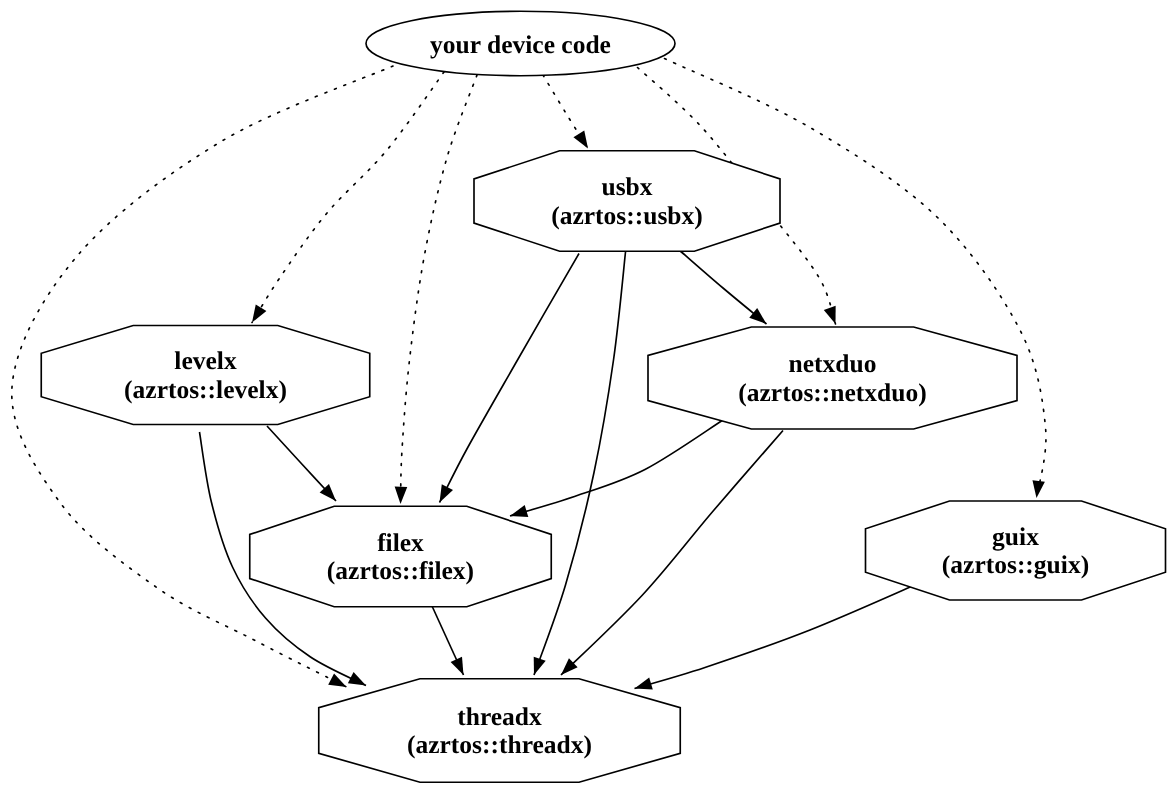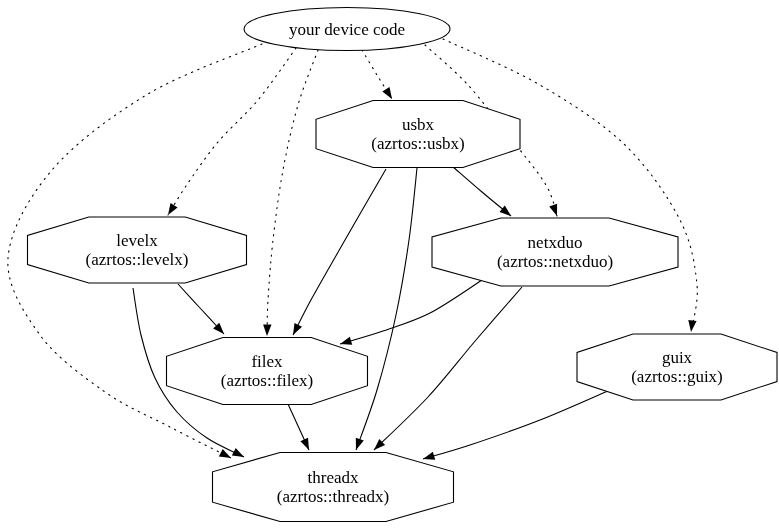--- a/index.html
+++ b/index.html
@@ -6,20 +6,21 @@
     margin: 0;
     padding: 0;
     background: #ffffff;
   }
   .canvas {
     position: relative;
     width: 779px;
     height: 528px;
     background: #ffffff;
     overflow: hidden;
+    font-weight: bold;
   }
   svg {
     display: block;
   }
   svg text {
     font-family: "Liberation Serif", "DejaVu Serif", serif;
     font-size: 17px;
     fill: #000000;
     text-anchor: middle;
   }

